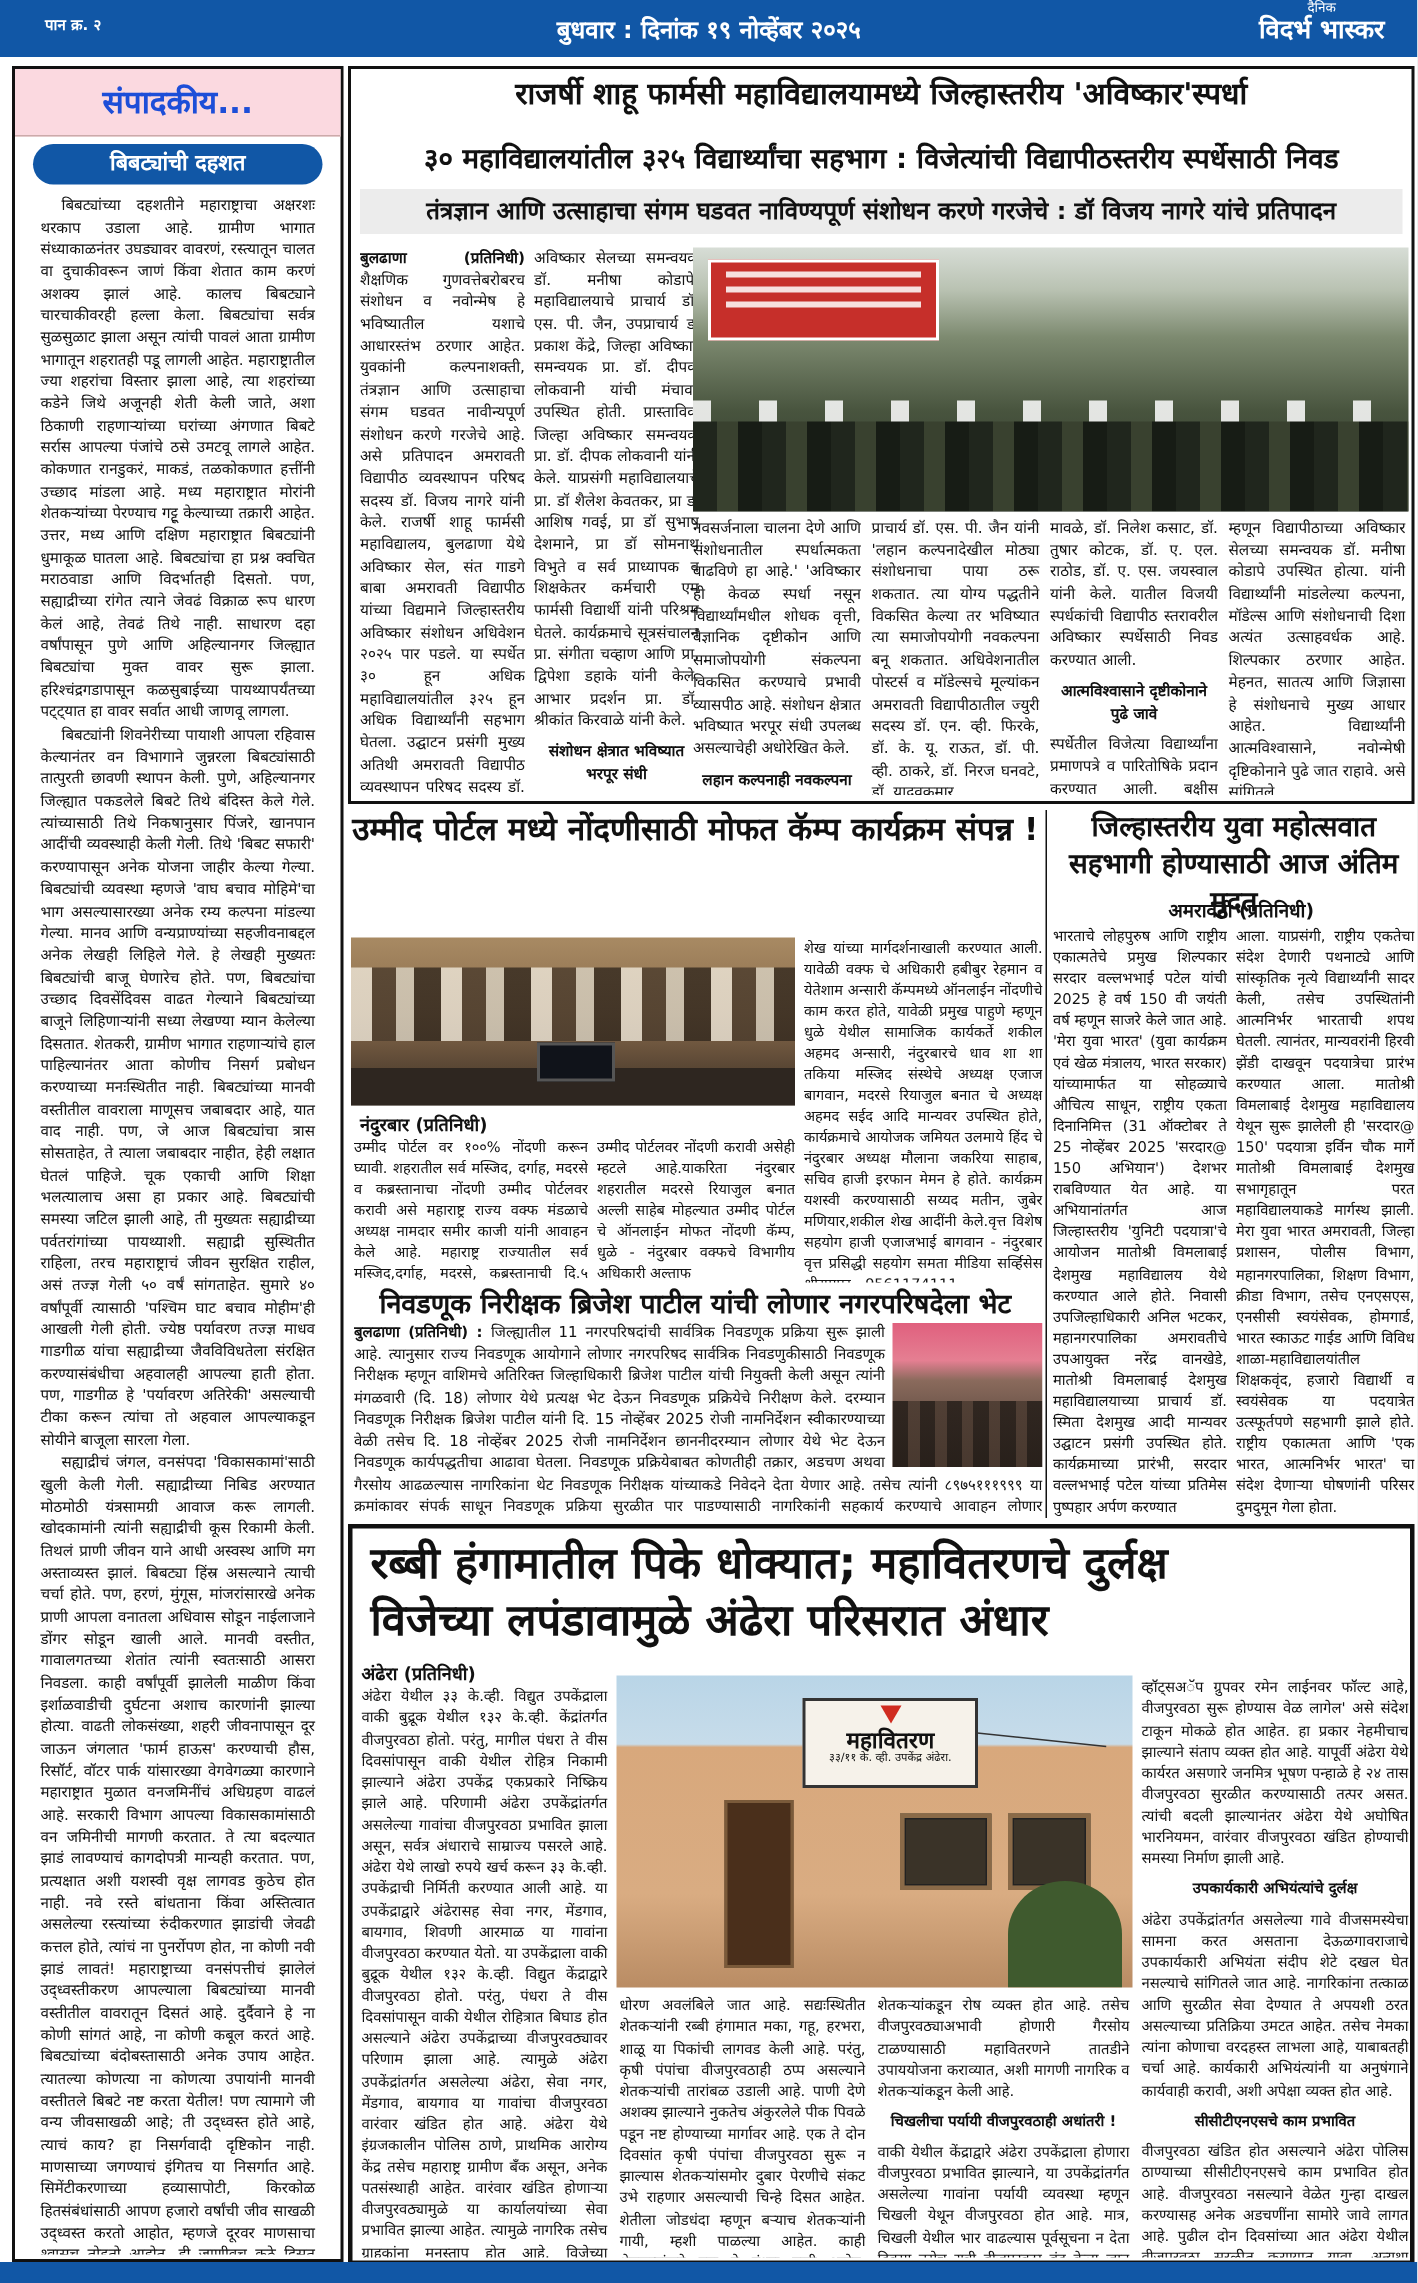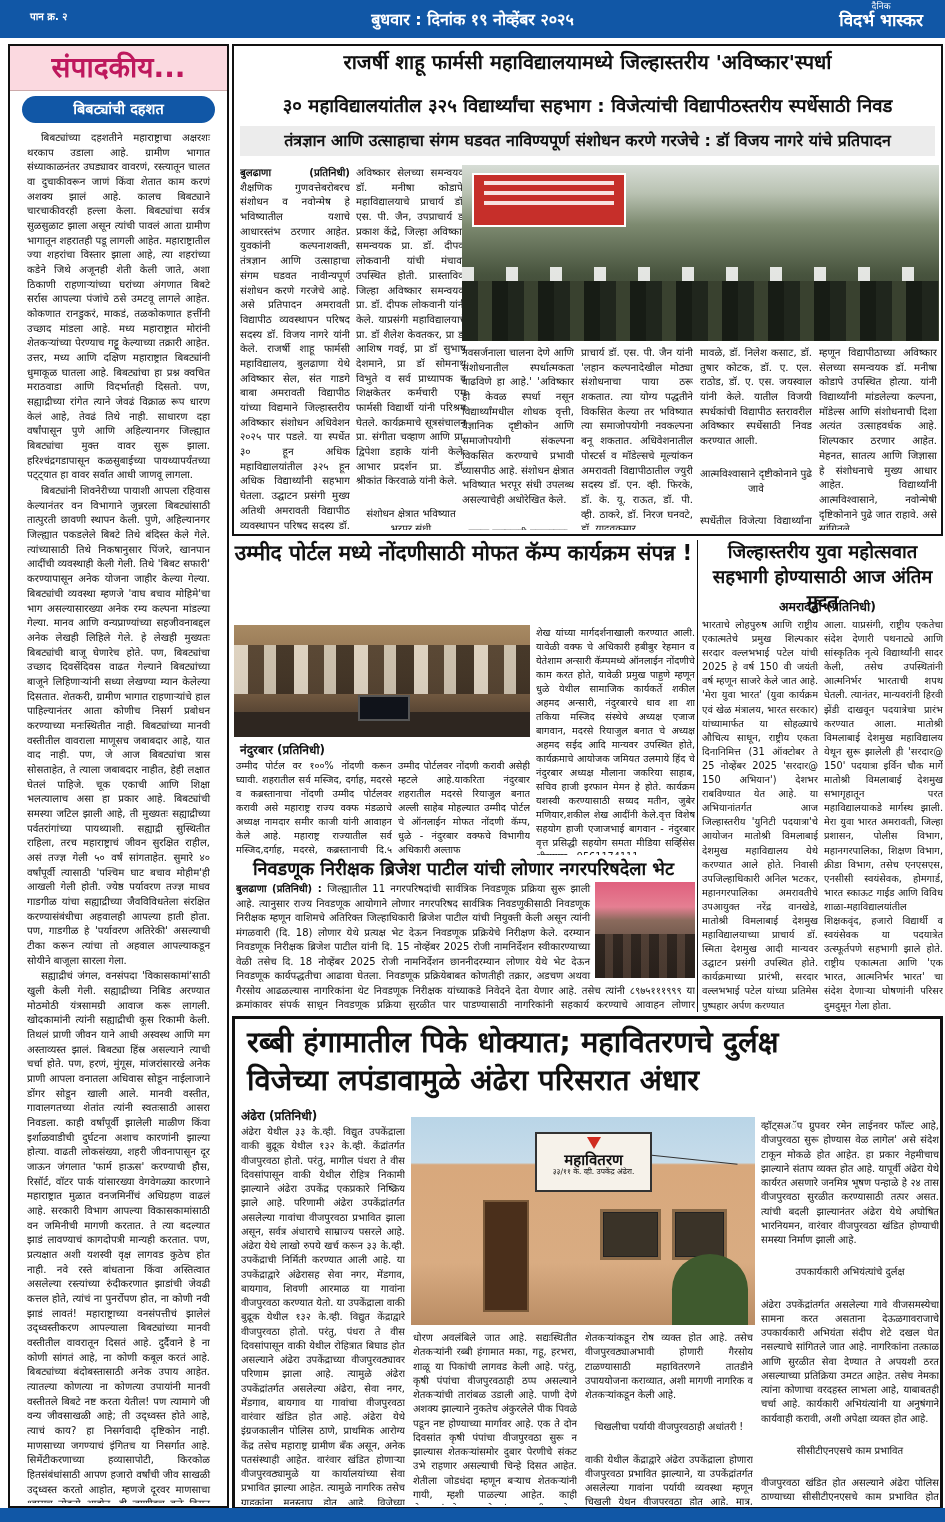--- a/index.html
+++ b/index.html
@@ -10,31 +10,31 @@
   .topbar{left:0;top:0;width:945px;height:38px;background:#1157a6;color:#fff;}
   .botbar{left:0;top:1508px;width:945px;height:14px;background:#1157a6;}
   .pageno{left:30px;top:9px;font-size:10px;font-weight:bold;}
   .dateline{left:0;right:0;top:8px;text-align:center;font-size:16px;font-weight:bold;}
   .masthead{right:22px;top:2px;text-align:center;line-height:1;}
   .masthead .sm{font-size:9px;display:block;}
   .masthead .lg{font-size:17px;font-weight:bold;display:block;margin-top:1px;}
   
   .edbox{left:8px;top:44px;width:221px;height:1464px;border:2px solid #111;background:#fff;box-sizing:border-box;}
   .edhead{height:44px;background:#fbd9e0;border-bottom:1px solid #caa;line-height:44px;text-align:center;
-          font-size:28px;font-weight:bold;color:#be185d;}
+          font-size:21px;font-weight:bold;color:#1d4ed8;}
   .edpill{margin:5px 12px 4px 12px;height:27px;background:#1157a6;border-radius:14px;color:#fff;
           font-size:14.5px;font-weight:bold;text-align:center;line-height:27px;}
   .edtext{padding:4px 17px;font-size:10.1px;line-height:1.455;text-align:justify;overflow:hidden;height:1368px;}
   .edtext p{margin:0 0 1px 0;text-indent:14px;}
   
   .box{border:2px solid #111;background:#fff;box-sizing:border-box;}
   .h-lead{font-weight:bold;text-align:center;}
   .col{font-size:10.2px;line-height:1.44;text-align:justify;overflow:hidden;}
   .byline{font-weight:bold;}
-  .subcap{font-weight:normal;text-align:center;display:block;margin:18px 0;}
+  .subcap{font-weight:bold;text-align:center;display:block;margin:6px 0;}
   .grayband{background:#ececec;}
   .vrule{width:1px;background:#111;}
   
   .ph{overflow:hidden;}
   .ph-lead{background:linear-gradient(180deg,#d7ddd6 0%,#b9c2b2 16%,#7d8a70 34%,#48543e 62%,#2c332a 100%);}
   .ph-lead .banner{position:absolute;left:10px;top:8px;width:150px;height:50px;background:#c62f2a;
         border:2px solid #fff;}
   .ph-lead .banner i{display:block;height:4px;margin:6px 10px 0 10px;background:rgba(255,255,255,.85);}
   .ph-lead .certs{position:absolute;left:0;right:0;top:58%;height:16px;
         background:repeating-linear-gradient(90deg,rgba(255,255,255,.85) 0 12px,transparent 12px 44px);}

